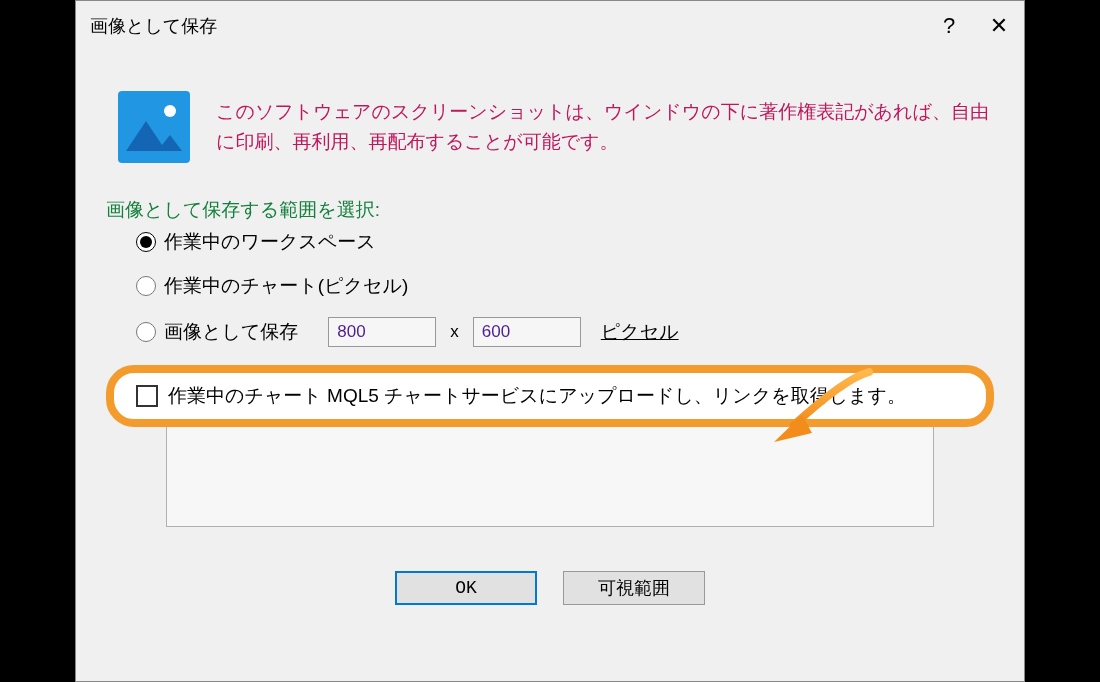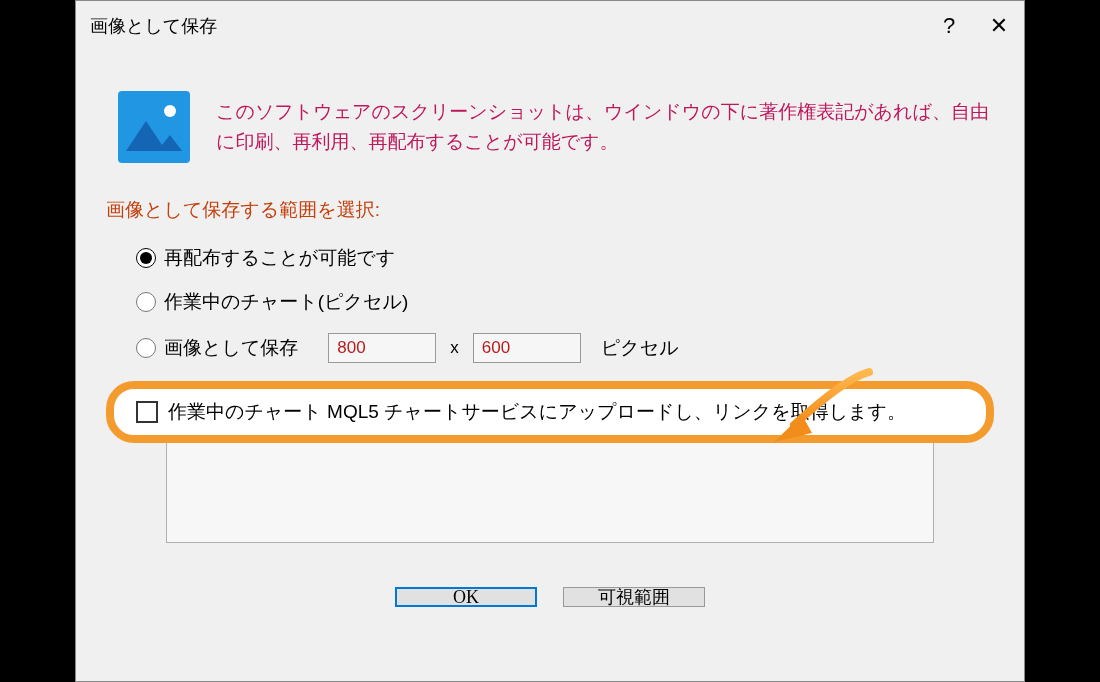--- a/index.html
+++ b/index.html
@@ -60,22 +60,22 @@
       flex-shrink: 0;
     }
     .intro-text {
       font-size: 19px;
       line-height: 1.6;
       color: #be185d;
       padding-top: 6px;
     }
     .section-label {
       font-size: 19px;
-      color: #c2410c;
-      margin-bottom: 22px;
+      color: #15803d;
+      margin-bottom: 6px;
     }
     .options { padding-left: 30px; }
     .option-row {
       display: flex;
       align-items: center;
       margin-bottom: 18px;
       font-size: 19px;
       color: #000;
     }
     input[type="radio"] {
@@ -84,25 +84,25 @@
       margin-right: 8px;
       accent-color: #000;
     }
     .num-input {
       width: 108px;
       height: 30px;
       border: 1px solid #999;
       background: #f6f6f6;
       padding: 6px 8px;
       font-size: 17px;
-      color: #b91c1c;
+      color: #4c1d95;
       margin: 0 10px;
     }
     .multiplier { color: #000; margin: 0 4px; font-size: 17px;}
-    .px-label { margin-left: 10px; font-size: 19px; }
+    .px-label { margin-left: 10px; font-size: 19px; text-decoration: underline; }
     .highlight-wrap {
       margin: 14px 0 0 0;
       padding: 8px;
       border: 8px solid #f39b2d;
       border-radius: 28px;
       background: #fff;
     }
     .checkbox-row {
       display: flex;
       align-items: center;
@@ -126,29 +126,29 @@
       background: #f7f7f7;
     }
     .button-row {
       display: flex;
       justify-content: center;
       gap: 26px;
       margin-top: 44px;
     }
     .dlg-btn {
       width: 142px;
-      height: 20px;
+      height: 34px;
       border: 1px solid #999;
       background: #e1e1e1;
       font-size: 18px;
       color: #000;
       display: flex;
       align-items: center;
       justify-content: center;
-      font-family: Liberation Serif, serif;
+      font-family: Liberation Mono, monospace;
     }
     .dlg-btn.primary {
       border: 2px solid #0078d4;
       background: #e1e1e1;
     }
     .arrow {
       position: absolute;
       right: 150px;
       top: 316px;
       width: 120px;
@@ -180,21 +180,21 @@
         <polygon points="8,60 28,30 44,54 52,44 64,60" fill="#1565b5"></polygon>
       </svg>
       <div class="intro-text">このソフトウェアのスクリーンショットは、ウインドウの下に著作権表記があれば、自由に印刷、再利用、再配布することが可能です。</div>
     </div>
 
     <div class="section-label">画像として保存する範囲を選択:</div>
 
     <div class="options">
       <label class="option-row">
         <input type="radio" name="range" checked="" style="">
-        <span>再配布することが可能です</span>
+        <span>作業中のワークスペース</span>
       </label>
       <label class="option-row">
         <input type="radio" name="range" style="">
         <span>作業中のチャート(ピクセル)</span>
       </label>
       <div class="option-row">
         <input type="radio" name="range" style="">
         <span>画像として保存</span>
         <input class="num-input" disabled="" style="margin-left: 30px;" value="800">
         <span class="multiplier">x</span>

